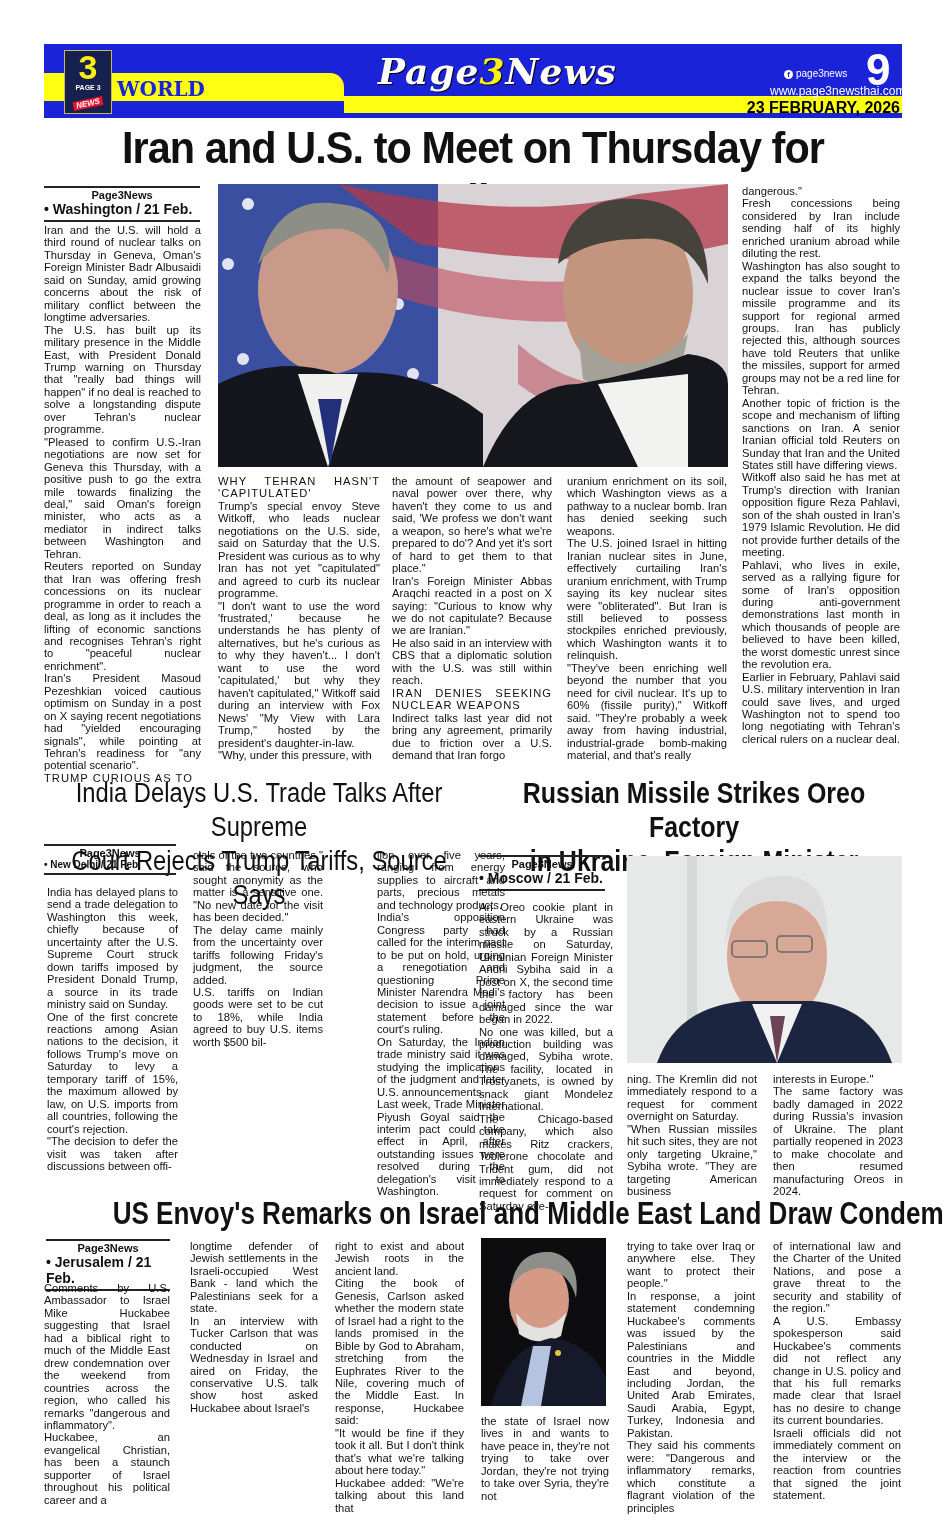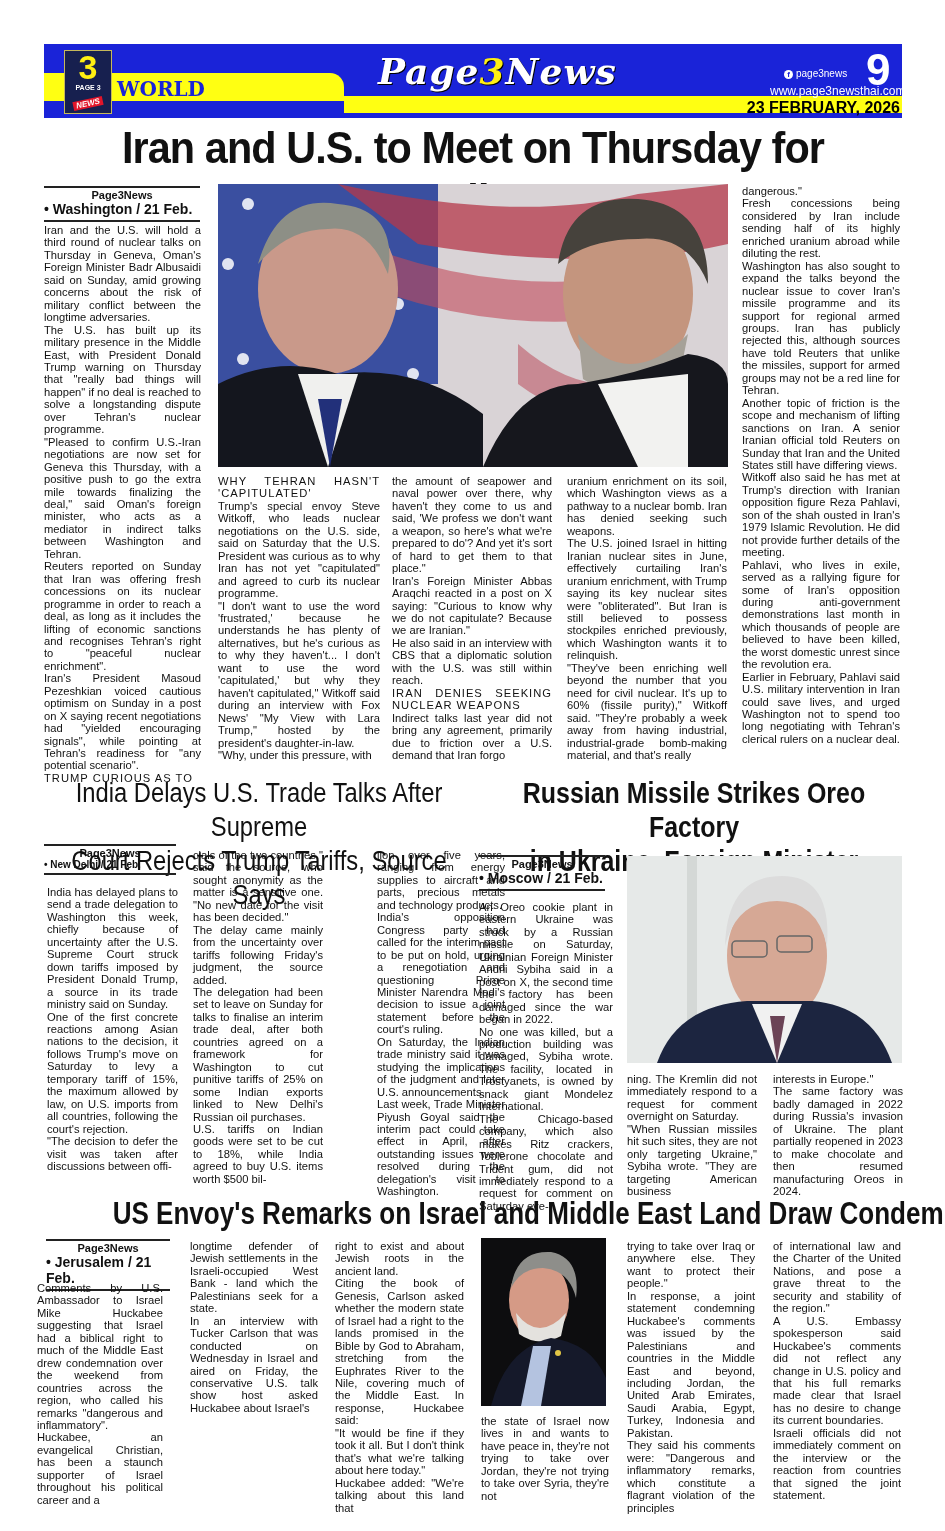--- a/index.html
+++ b/index.html
@@ -130,21 +130,20 @@
   <div class="loc" style="font-size:10px;">• New Delhi / 21 Feb.</div>
 </div>
 <div class="abs col" style="left:47px;top:886px;width:131px;">
   <p>India has delayed plans to send a trade delegation to Washington this week, chiefly because of uncertainty after the U.S. Supreme Court struck down tariffs imposed by President Donald Trump, a source in its trade ministry said on Sunday.</p>
   <p>One of the first concrete reactions among Asian nations to the decision, it follows Trump's move on Saturday to levy a temporary tariff of 15%, the maximum allowed by law, on U.S. imports from all countries, following the court's rejection.</p>
   <p>"The decision to defer the visit was taken after discussions between offi-</p>
 </div>
 <div class="abs col" style="left:193px;top:849px;width:130px;">
   <p>cials of the two countries," said the source, who sought anonymity as the matter is a sensitive one. "No new date for the visit has been decided."</p>
   <p>The delay came mainly from the uncertainty over tariffs following Friday's judgment, the source added.</p>
-  <p>The delegation had been set to leave on Sunday for talks to finalise an interim trade deal, after both countries agreed on a framework for Washington to cut punitive tariffs of 25% on some Indian exports linked to New Delhi's Russian oil purchases.</p>
   <p>U.S. tariffs on Indian goods were set to be cut to 18%, while India agreed to buy U.S. items worth $500 bil-</p>
 </div>
 <div class="abs col" style="left:339px;top:849px;width:128px;margin-left:38px;">
   <p>lion over five years, ranging from energy supplies to aircraft and parts, precious metals and technology products.</p>
   <p>India's opposition Congress party had called for the interim pact to be put on hold, urging a renegotiation and questioning Prime Minister Narendra Modi's decision to issue a joint statement before the court's ruling.</p>
   <p>On Saturday, the Indian trade ministry said it was studying the implications of the judgment and later U.S. announcements.</p>
   <p>Last week, Trade Minister Piyush Goyal said the interim pact could take effect in April, after outstanding issues were resolved during the delegation's visit to Washington.</p>
 </div>
 
 <div class="abs h-sec" style="left:478px;top:776px;width:432px;font-size:29px;font-weight:bold;transform:scaleX(0.86);transform-origin:center;">
@@ -180,21 +179,21 @@
 <div class="abs col" style="left:773px;top:1073px;width:130px;">
   <p>interests in Europe."</p>
   <p>The same factory was badly damaged in 2022 during Russia's invasion of Ukraine. The plant partially reopened in 2023 to make chocolate and then resumed manufacturing Oreos in 2024.</p>
 </div>
 
 <div class="abs h-sec" style="left:44px;top:1197px;width:858px;font-size:31px;font-weight:bold;transform:scaleX(0.84);transform-origin:center;white-space:nowrap;">US Envoy's Remarks on Israel and Middle East Land Draw Condemnation in Region</div>
 <div class="abs dl" style="left:46px;top:1239px;width:124px;">
   <div class="src">Page3News</div>
   <div class="loc">• Jerusalem /  21 Feb.</div>
 </div>
-<div class="abs col" style="left:37px;top:1282px;width:126px;">
+<div class="abs col" style="left:44px;top:1282px;width:126px;">
   <p>Comments by U.S. Ambassador to Israel Mike Huckabee suggesting that Israel had a biblical right to much of the Middle East drew condemnation over the weekend from countries across the region, who called his remarks "dangerous and inflammatory".</p>
   <p>Huckabee, an evangelical Christian, has been a staunch supporter of Israel throughout his political career and a</p>
 </div>
 <div class="abs col" style="left:190px;top:1240px;width:128px;">
   <p>longtime defender of Jewish settlements in the Israeli-occupied West Bank - land which the Palestinians seek for a state.</p>
   <p>In an interview with Tucker Carlson that was conducted on Wednesday in Israel and aired on Friday, the conservative U.S. talk show host asked Huckabee about Israel's</p>
 </div>
 <div class="abs col" style="left:335px;top:1240px;width:129px;">
   <p>right to exist and about Jewish roots in the ancient land.</p>
   <p>Citing the book of Genesis, Carlson asked whether the modern state of Israel had a right to the lands promised in the Bible by God to Abraham, stretching from the Euphrates River to the Nile, covering much of the Middle East. In response, Huckabee said:</p>

